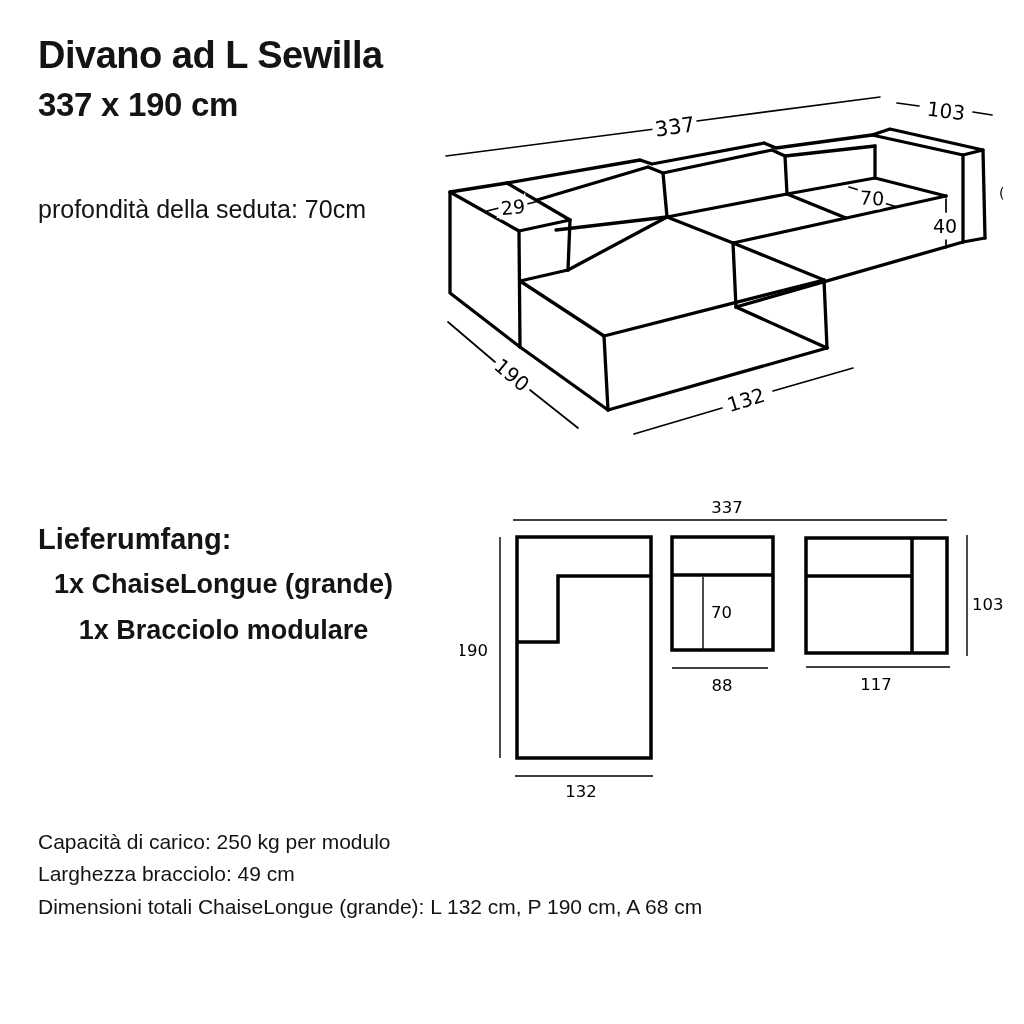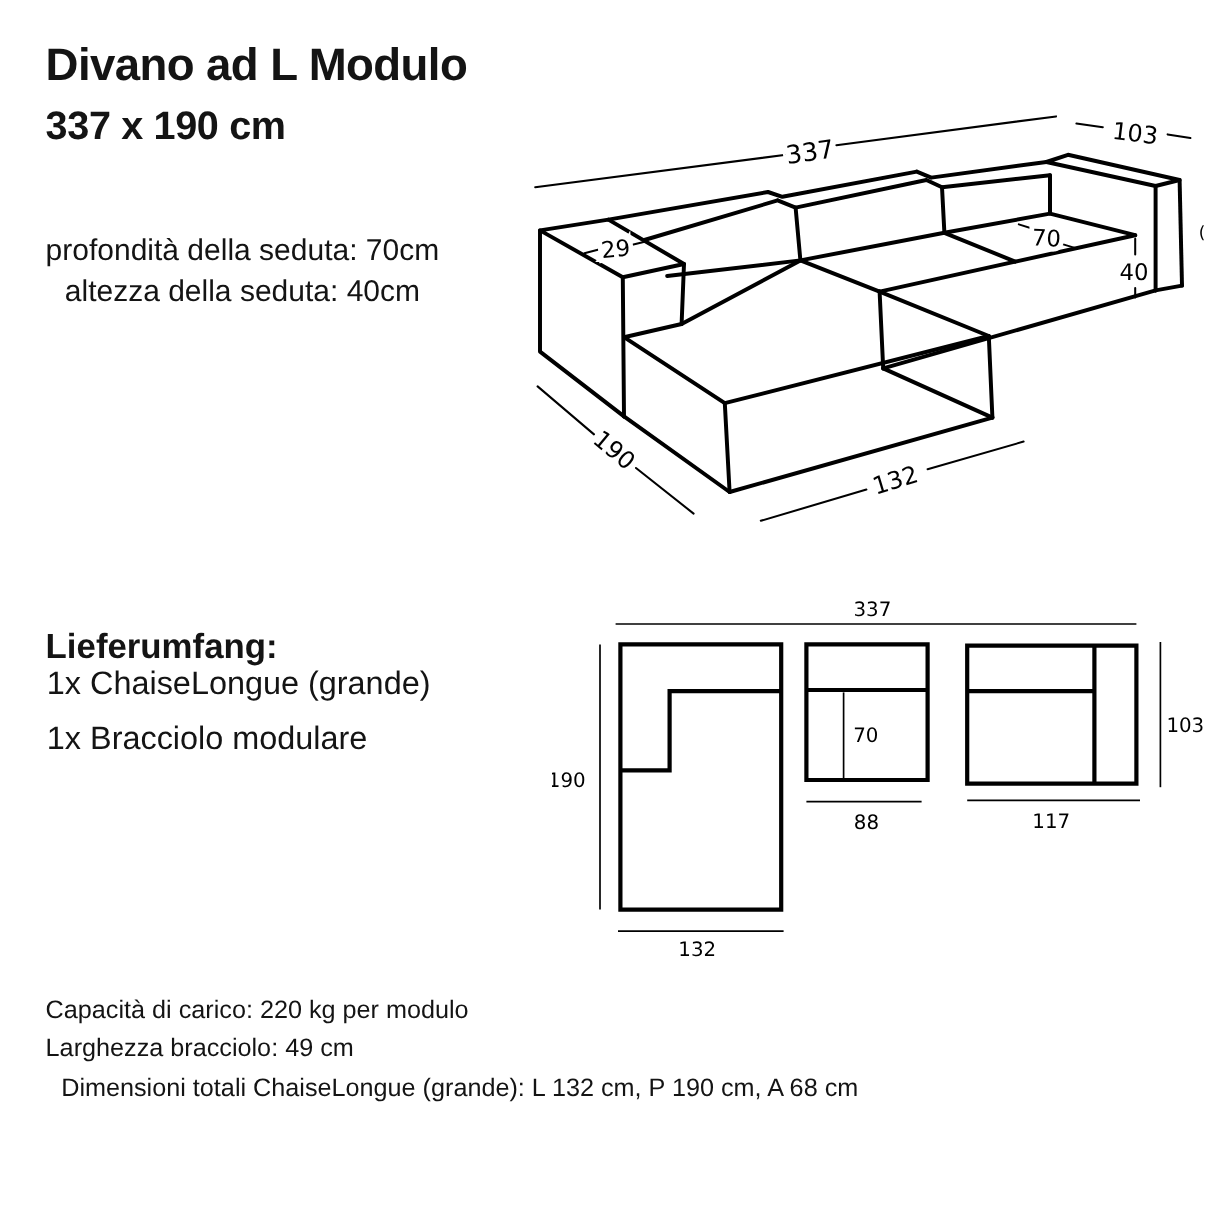--- a/index.html
+++ b/index.html
@@ -23,29 +23,29 @@
   .seatinfo{
     left:38px;top:192px;
     font-size:25px;line-height:34px;font-weight:400;text-align:center;
   }
   .delivery-heading{
     left:38px;top:523px;
     font-size:29px;font-weight:700;
   }
   .delivery-list{
     left:38px;top:545px;
-    font-size:27px;line-height:46px;font-weight:400;
-    list-style:none;margin:1px;padding:0;
+    font-size:27px;line-height:46px;font-weight:700;
+    list-style:none;margin:16px;padding:0;text-align:center;
   }
   .capacity{
     left:38px;top:826px;
     font-size:21px;line-height:32px;
   }
   .totals{
-    left:51px;top:892px;
+    left:38px;top:892px;
     font-size:21px;line-height:30.5px;
   }
   svg text{
     font-family:"DejaVu Sans","Liberation Sans",sans-serif;
     fill:#000000;
   }
   .dimlab{
     paint-order:stroke;
     stroke:#ffffff;
     stroke-width:8px;
@@ -57,26 +57,25 @@
   .k{stroke:#000;stroke-width:3.3;fill:none;stroke-linejoin:round;stroke-linecap:round;}
   .d{stroke:#000;stroke-width:1.7;fill:none;stroke-linecap:round;}
   .pk{stroke:#000;stroke-width:3.5;fill:none;stroke-linejoin:miter;}
   .pd{stroke:#000;stroke-width:1.4;fill:none;}
 </style>
 </head>
 <body>
 
 <div class="canvas">
 
-  <div class="abs title">Divano ad L Modulo</div>
+  <div class="abs title">Divano ad L Sewilla</div>
   <div class="abs subtitle">337 x 190 cm</div>
 
   <div class="abs seatinfo">
     <div>profondità della seduta: 70cm</div>
-    <div>altezza della seduta: 40cm</div>
   </div>
 
   <div class="abs delivery-heading">Lieferumfang:</div>
   <ul class="abs delivery-list">
     <li>1x ChaiseLongue (grande)</li>
     <li>1x Bracciolo modulare</li>
   </ul>
 
   <svg class="abs" style="left:430px;top:80px;" width="585" height="380" viewBox="430 80 585 380">
     <g class="k">
@@ -164,21 +163,21 @@
       <text class="planlab" text-anchor="end" x="488" y="656">190</text>
       <text class="planlab" text-anchor="middle" x="581" y="797">132</text>
       <text class="planlab" text-anchor="start" x="711" y="618">70</text>
       <text class="planlab" text-anchor="middle" x="722" y="691">88</text>
       <text class="planlab" text-anchor="start" x="972" y="610">103</text>
       <text class="planlab" text-anchor="middle" x="876" y="690">117</text>
     </g>
   </svg>
 
   <div class="abs capacity">
-    <div>Capacità di carico: 220 kg per modulo</div>
+    <div>Capacità di carico: 250 kg per modulo</div>
     <div>Larghezza bracciolo: 49 cm</div>
   </div>
 
   <div class="abs totals">
     <div>Dimensioni totali ChaiseLongue (grande): L 132 cm, P 190 cm, A 68 cm</div>
   </div>
 
 </div>
 
 </body></html>

